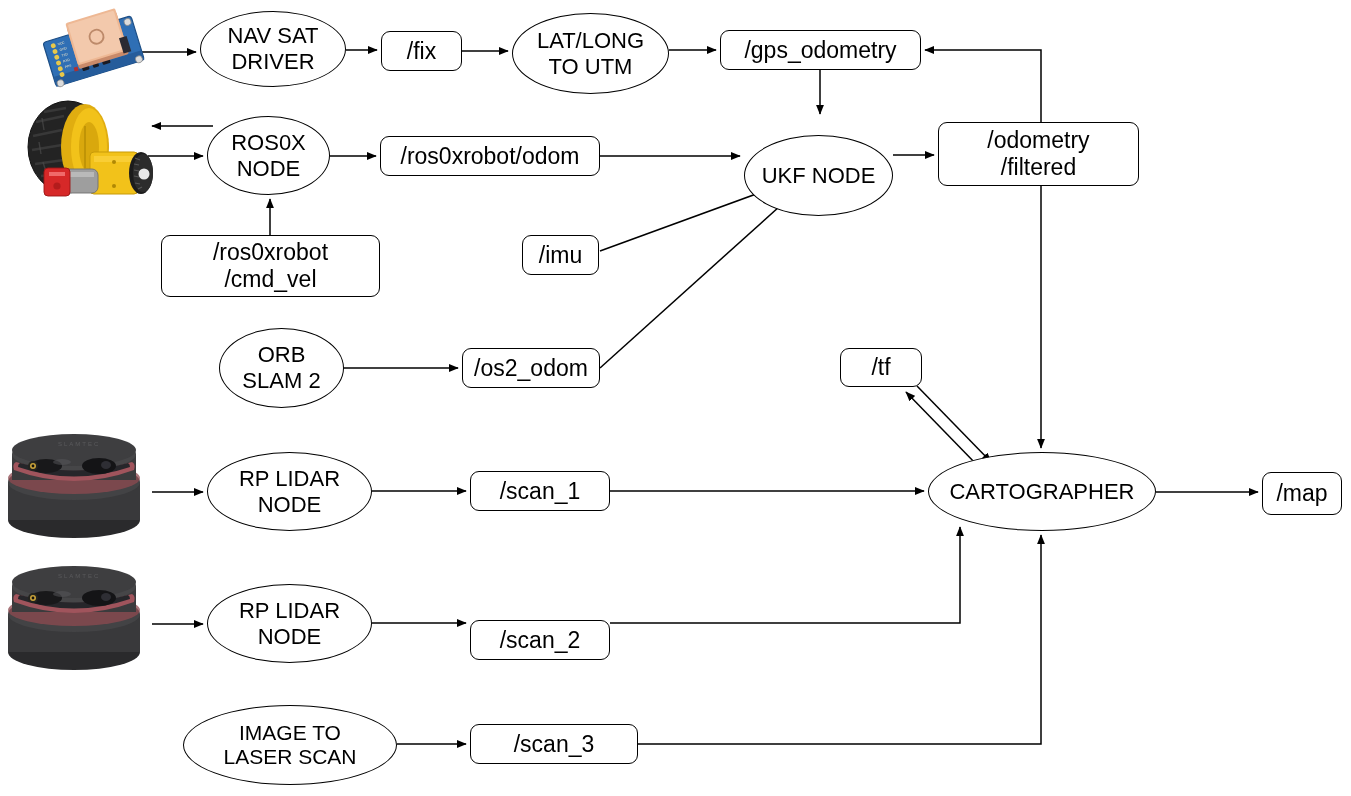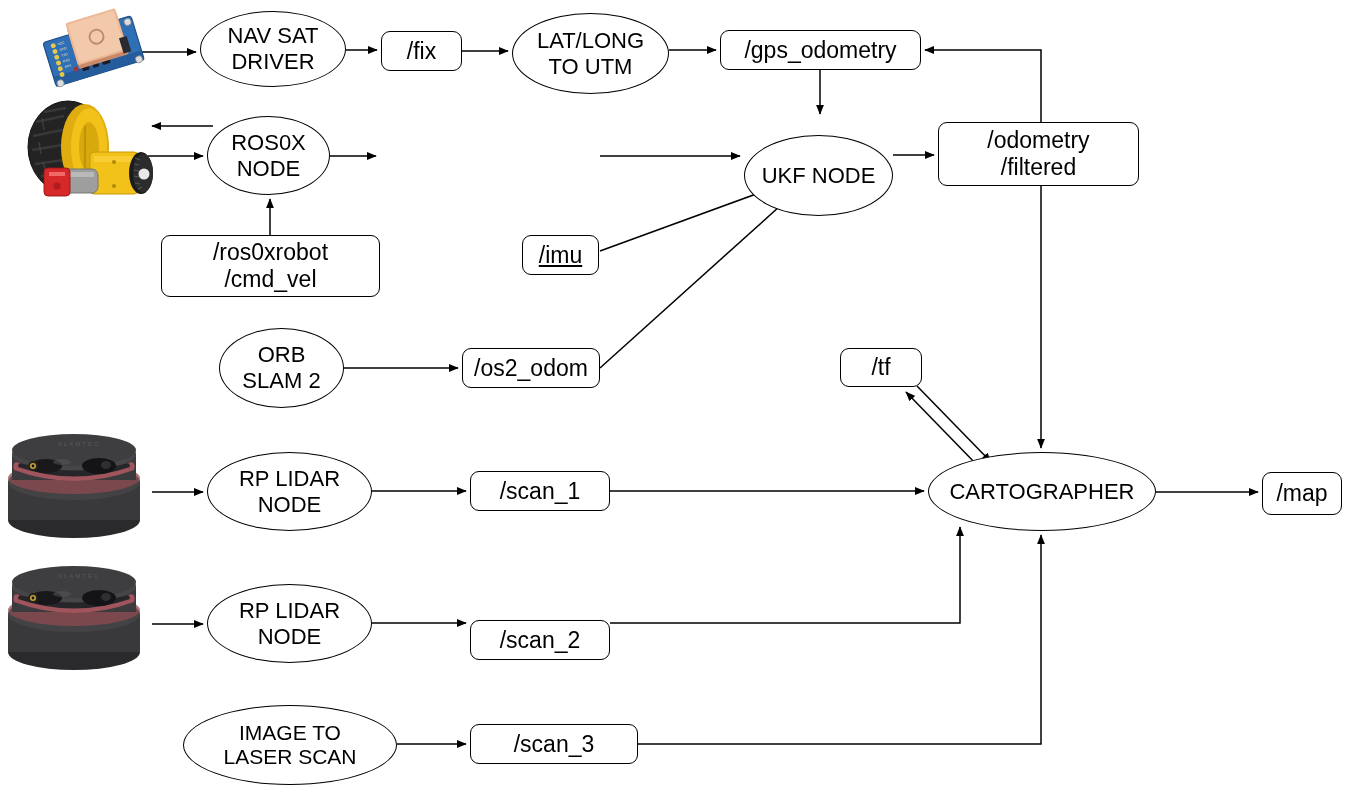--- a/index.html
+++ b/index.html
@@ -270,25 +270,26 @@
   <div class="node ellipse t22" id="n-rp_lidar_node_1" style="left: 207px; top: 452px; width: 165px; height: 79px;">RP LIDAR
 NODE</div>
   <div class="node ellipse t22" id="n-rp_lidar_node_2" style="left: 207px; top: 584px; width: 165px; height: 79px;">RP LIDAR
 NODE</div>
   <div class="node ellipse t21" id="n-image_to_laser" style="left: 183px; top: 705px; width: 214px; height: 80px;">IMAGE TO
 LASER SCAN</div>
   <div class="node ellipse t22" id="n-cartographer" style="left: 928px; top: 452px; width: 228px; height: 79px;">CARTOGRAPHER</div>
 
   <div class="node rbox t23" id="t-fix" style="left: 381px; top: 31px; width: 81px; height: 40px;">/fix</div>
   <div class="node rbox t23" id="t-gps_odometry" style="left: 720px; top: 30px; width: 201px; height: 40px;">/gps_odometry</div>
+  <div class="node rbox t23" id="t-ros0xrobot_odom" style="left: 380px; top: 136px; width: 220px; height: 40px;">/ros0xrobot/odom</div>
   <div class="node rbox t23" id="t-odometry_filtered" style="left: 938px; top: 122px; width: 201px; height: 64px;">/odometry
 /filtered</div>
   <div class="node rbox t23" id="t-ros0xrobot_cmdvel" style="left: 161px; top: 235px; width: 219px; height: 62px;">/ros0xrobot
 /cmd_vel</div>
-  <div class="node rbox t23" id="t-imu" style="left: 522px; top: 235px; width: 77px; height: 40px; text-decoration: underline;">/imu</div>
+  <div class="node rbox t23" id="t-imu" style="left: 522px; top: 235px; width: 77px; height: 40px;">/imu</div>
   <div class="node rbox t23" id="t-os2_odom" style="left: 462px; top: 348px; width: 138px; height: 40px;">/os2_odom</div>
   <div class="node rbox t23" id="t-tf" style="left: 840px; top: 348px; width: 82px; height: 39px;">/tf</div>
   <div class="node rbox t23" id="t-scan_1" style="left: 470px; top: 471px; width: 140px; height: 40px;">/scan_1</div>
   <div class="node rbox t23" id="t-scan_2" style="left: 470px; top: 603px; width: 140px; height: 40px; margin-top: 17px;">/scan_2</div>
   <div class="node rbox t23" id="t-scan_3" style="left: 470px; top: 724px; width: 168px; height: 40px;">/scan_3</div>
   <div class="node rbox t23" id="t-map" style="left: 1262px; top: 472px; width: 80px; height: 43px;">/map</div>
 
 </div>
 
 </body></html>

